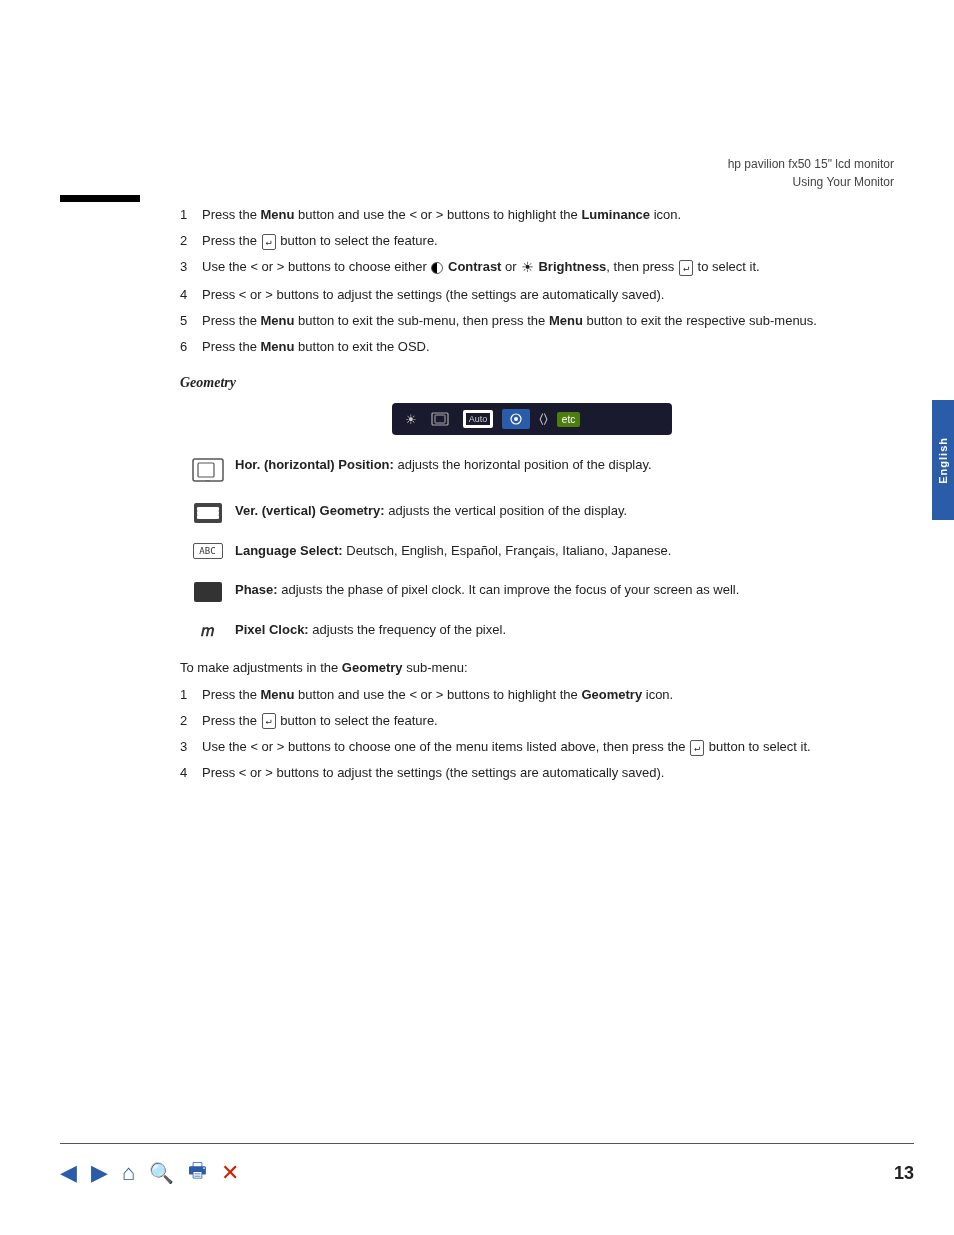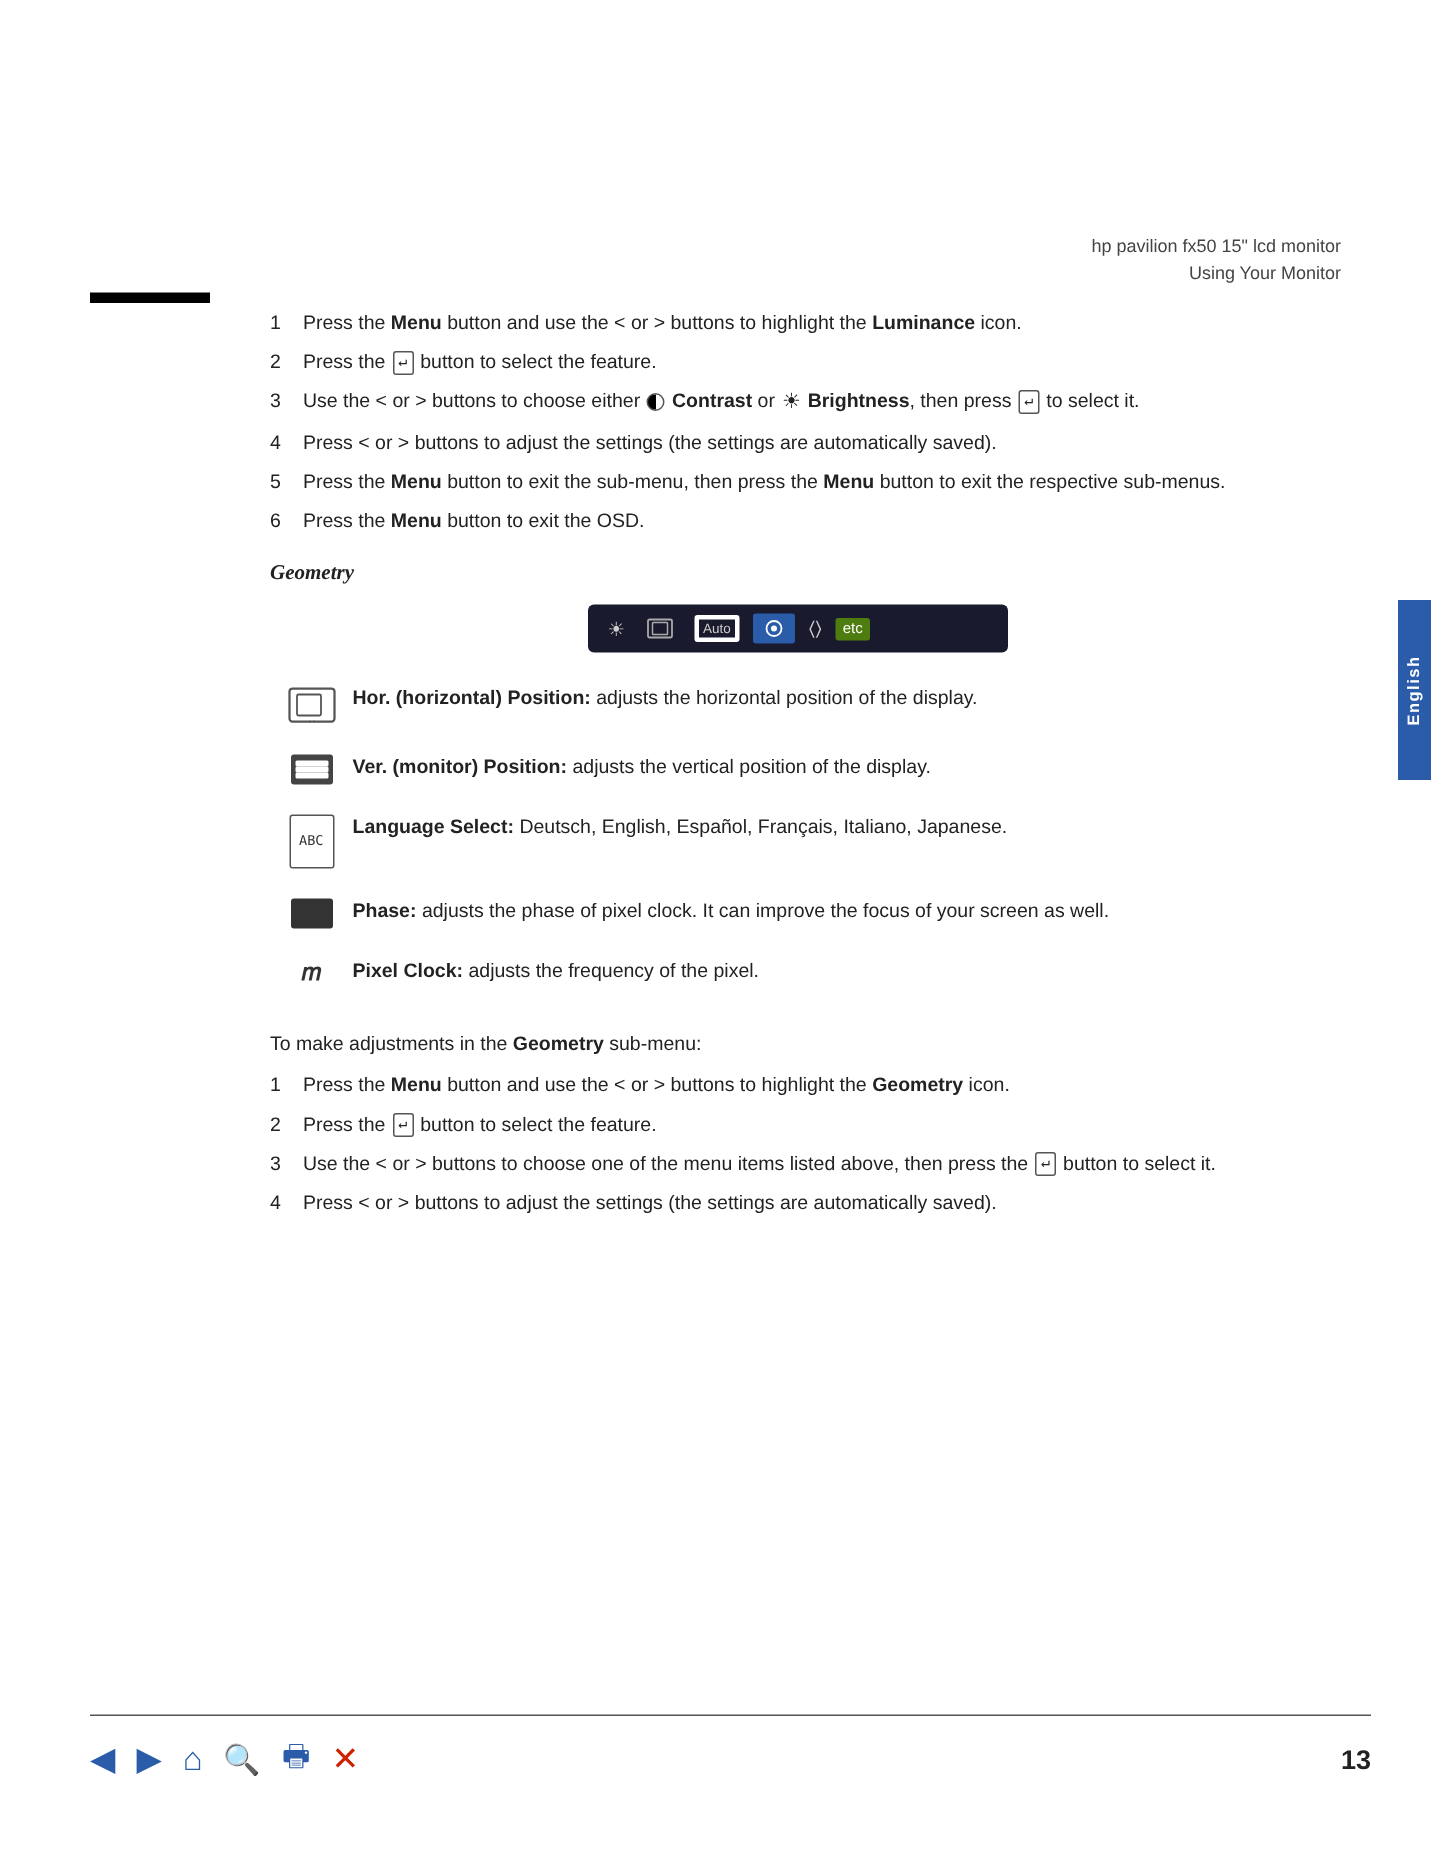--- a/index.html
+++ b/index.html
@@ -219,21 +219,21 @@
 
     .icon-phase {
       width: 28px;
       height: 20px;
       background: #333;
       border-radius: 2px;
     }
 
     .icon-abc {
       width: 30px;
-      height: 36px;
+      height: 16px;
       border: 1.5px solid #555;
       border-radius: 2px;
       font-size: 9px;
       display: flex;
       align-items: center;
       justify-content: center;
       color: #333;
       font-family: monospace;
     }
 
@@ -244,21 +244,21 @@
     }
 
     .icon-text-cell {
       flex: 1;
       font-size: 13px;
       line-height: 1.55;
     }
 
     
     .geometry-instructions {
-      margin-top: 30px;
+      margin-top: 20px;
     }
     .geometry-intro {
       font-size: 13px;
       margin-bottom: 10px;
     }
 
     
     .bottom-nav {
       position: absolute;
       bottom: 45px;
@@ -394,21 +394,21 @@
         </div>
       </div>
 
       <div class="icon-row">
         <div class="icon-cell">
           <div class="icon-ver">
             <div class="icon-ver-inner"></div>
           </div>
         </div>
         <div class="icon-text-cell">
-          <b>Ver. (monitor) Position:</b> adjusts the vertical position of the display.
+          <b>Ver. (vertical) Geometry:</b> adjusts the vertical position of the display.
         </div>
       </div>
 
       <div class="icon-row">
         <div class="icon-cell">
           <div class="icon-abc">ABC</div>
         </div>
         <div class="icon-text-cell">
           <b>Language Select:</b> Deutsch, English, Español, Français, Italiano, Japanese.
         </div>

